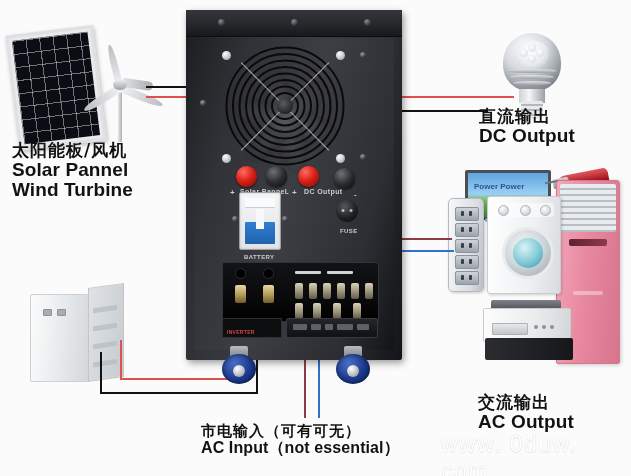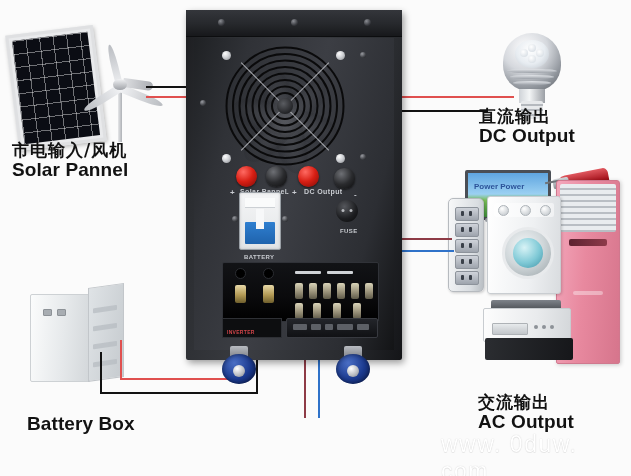--- a/index.html
+++ b/index.html
@@ -441,34 +441,38 @@
       <div class="whl"></div>
       <div class="hub"></div>
   </div>
   <div class="caster" style="left:336px;top:346px;">
     <div class="brk"></div>
       <div class="whl"></div>
       <div class="hub"></div>
   </div>
 
   <div class="lbl" style="left:12px;top:142px;">
-    <span class="cn">市电输入/风机</span>
+    <span class="cn">太阳能板/风机</span>
     <span class="en">Solar Pannel</span>
+    <span class="en">Wind Turbine</span>
   </div>
 
   <div class="lbl" style="left:479px;top:108px;">
     <span class="cn">直流输出</span>
     <span class="en">DC Output</span>
   </div>
 
   <div class="lbl" style="left:478px;top:394px;">
     <span class="cn">交流输出</span>
     <span class="en">AC Output</span>
   </div>
 
   <div class="lbl" style="left:27px;top:414px;">
-    <span class="en">Battery Box</span>
-  </div>
-
+  </div>
+
+  <div class="lbl small" style="left:201px;top:424px;">
+    <span class="cn">市电输入（可有可无）</span>
+    <span class="en">AC Input（not essential）</span>
+  </div>
 
   <div id="wm">www. 0duw. com</div>
 
 </div>
 
 </body></html>

